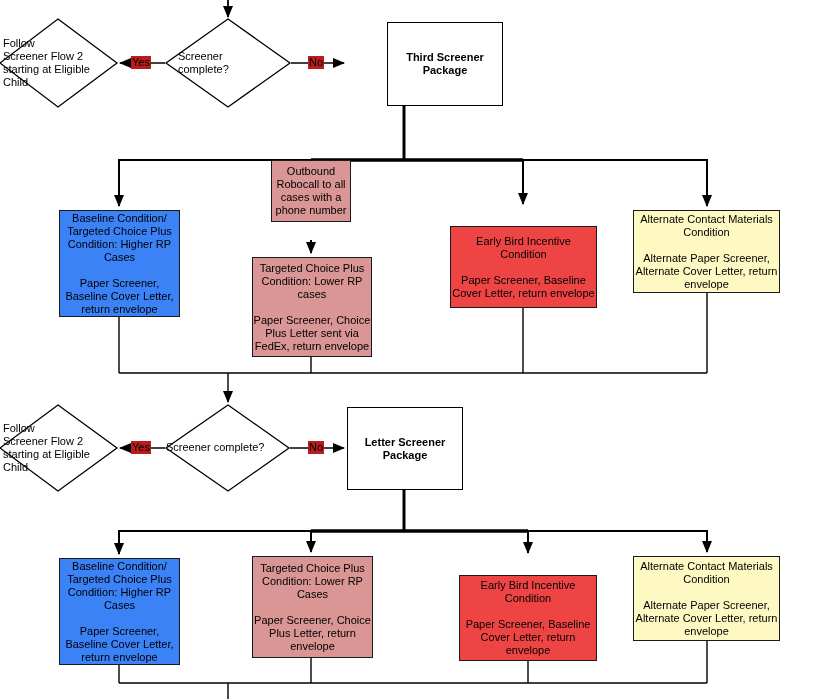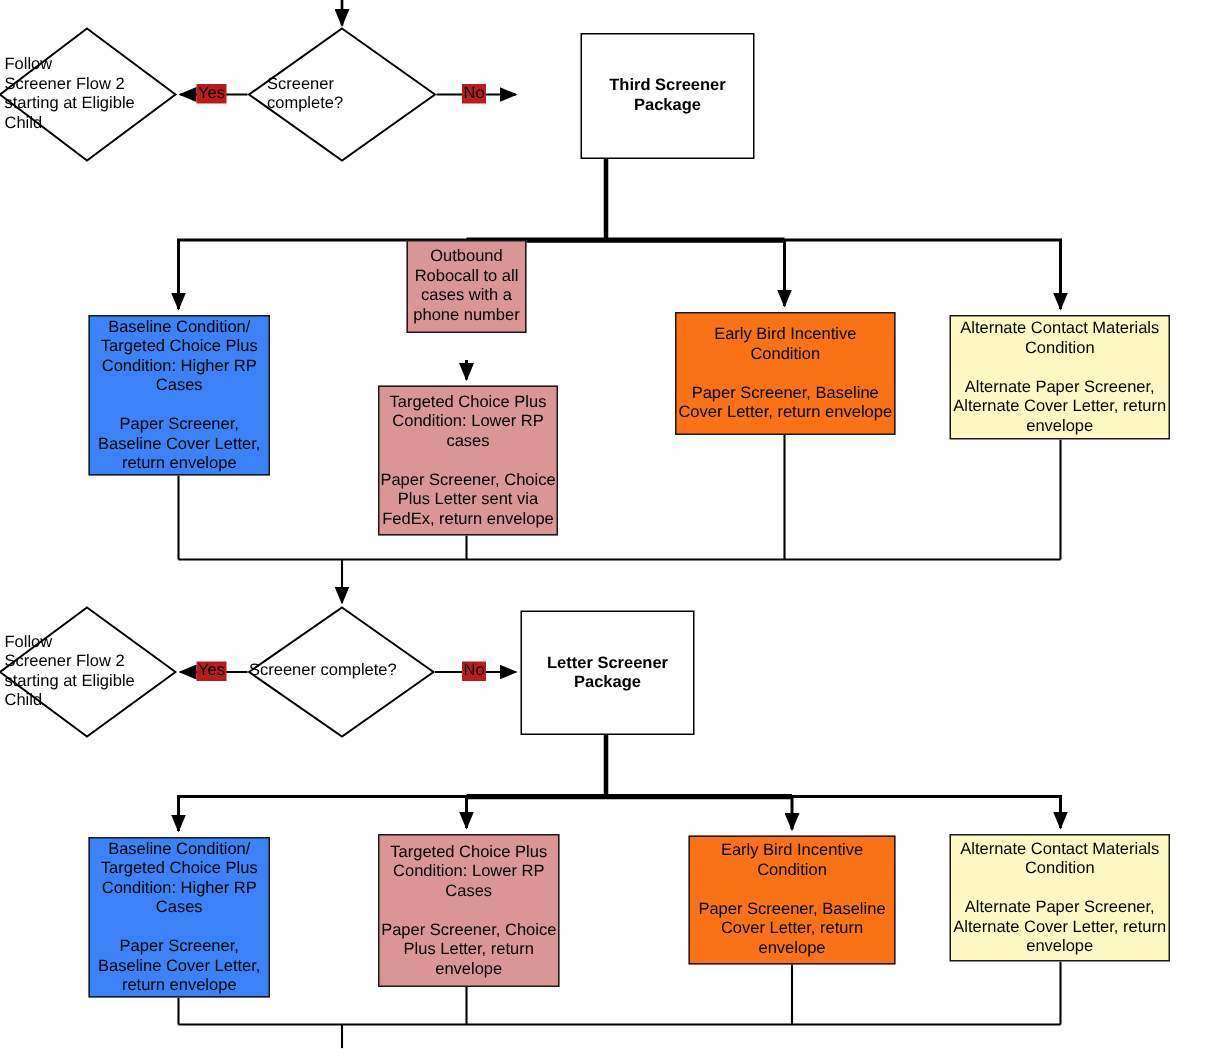--- a/index.html
+++ b/index.html
@@ -8,21 +8,21 @@
     font-family:"Liberation Sans","DejaVu Sans",sans-serif;font-size:11px;line-height:13px;color:#000;
   }
   #wires{position:absolute;left:0;top:0;z-index:1;}
   .box{
     position:absolute;z-index:2;box-sizing:border-box;
     display:flex;align-items:center;justify-content:center;
     text-align:center;white-space:pre-line;border:1.5px solid #1a1a1a;
   }
   .box.blue{background:#3b82f6;}
   .box.red{background:#D99694;}
-  .box.green{background:#f97316;}
+  .box.green{background:#ef4444;margin-top:18px;}
   .box.gray{background:#fef9c3;}
   .box.white{background:#fff;border:1.3px solid #000;font-weight:bold;}
   .dtext{
     position:absolute;z-index:2;text-align:left;white-space:pre-line;
   }
   .edge-label{
     position:absolute;z-index:3;background:#b91c1c;text-align:center;padding:0 1px;
   }
 </style>
 </head>

